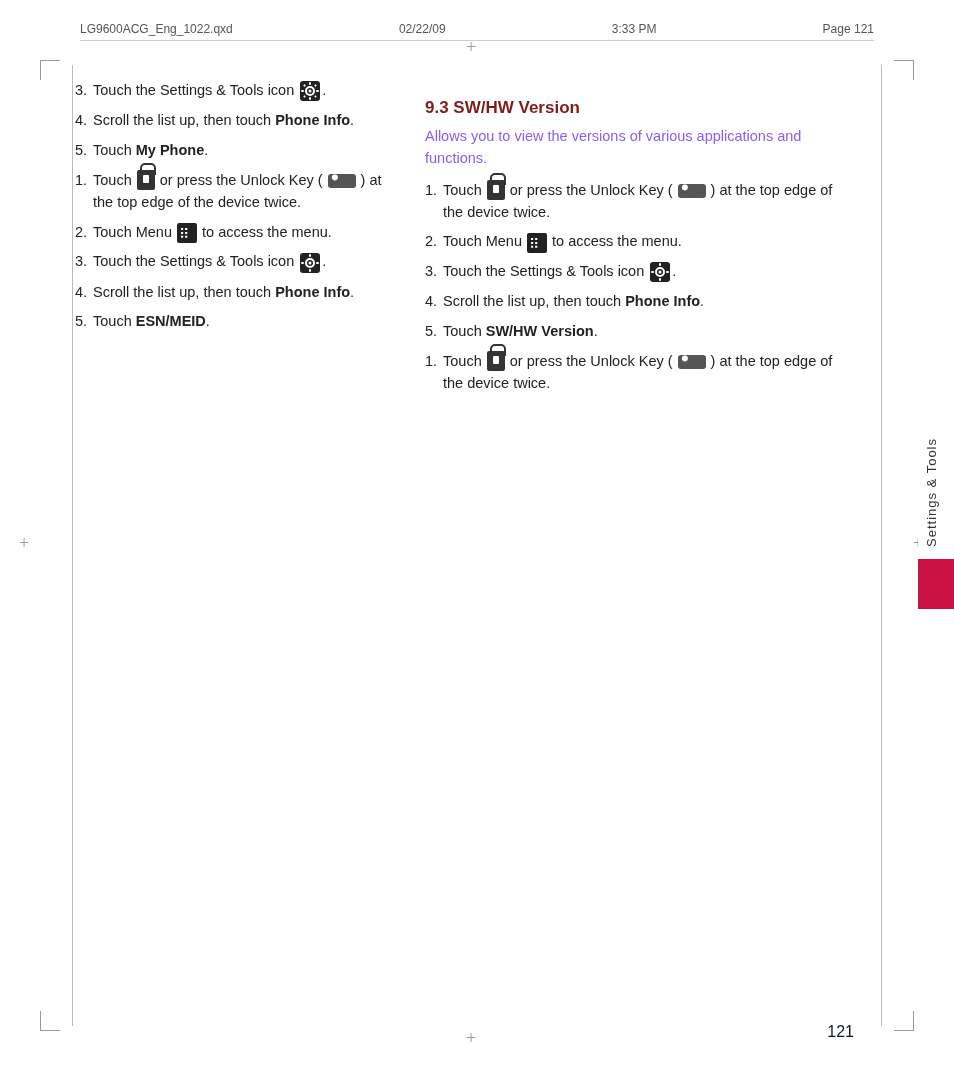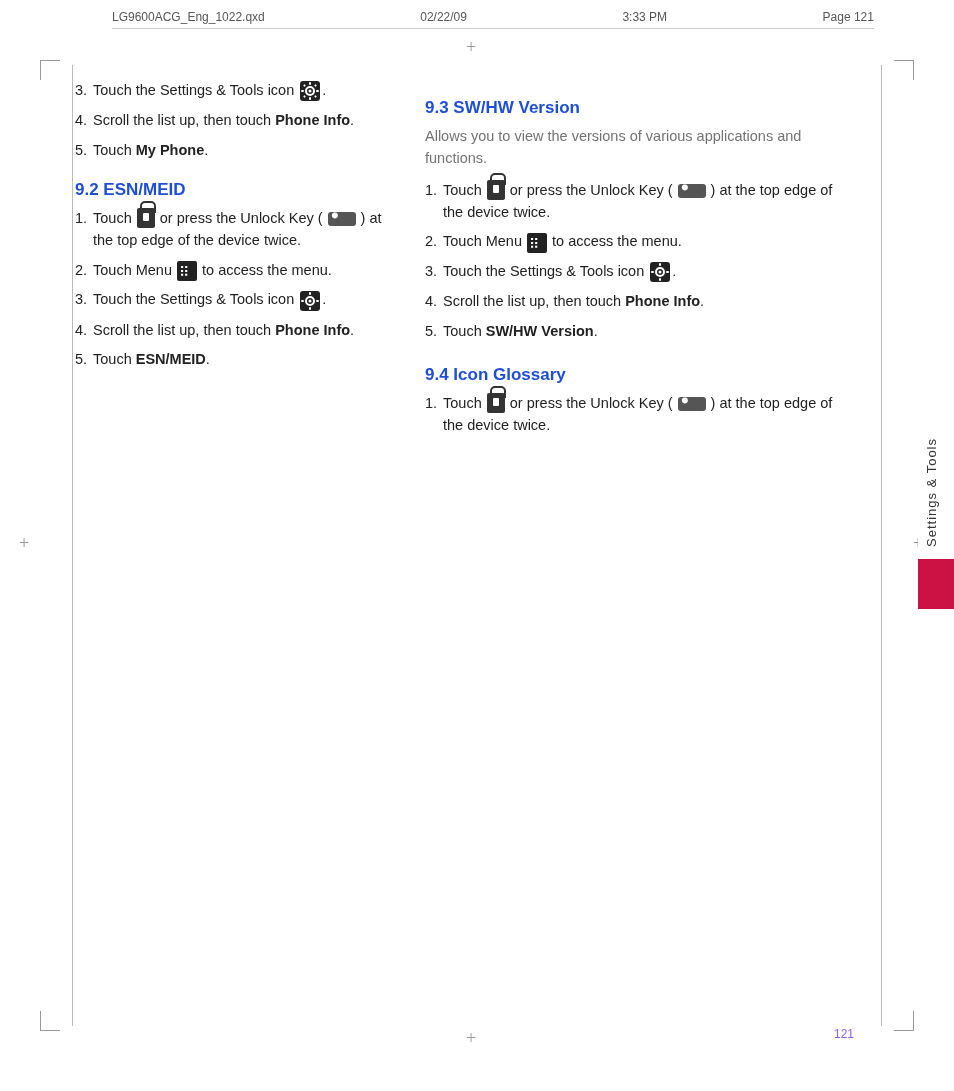--- a/index.html
+++ b/index.html
@@ -22,32 +22,31 @@
       height: 20px;
     }
     .corner-mark.tl { top: 60px; left: 40px; border-top: 1px solid #999; border-left: 1px solid #999; }
     .corner-mark.tr { top: 60px; right: 40px; border-top: 1px solid #999; border-right: 1px solid #999; }
     .corner-mark.bl { bottom: 60px; left: 40px; border-bottom: 1px solid #999; border-left: 1px solid #999; }
     .corner-mark.br { bottom: 60px; right: 40px; border-bottom: 1px solid #999; border-right: 1px solid #999; }
 
     
     .page-header {
       position: absolute;
-      top: 10px;
+      top: 22px;
       left: 80px;
       right: 80px;
       font-size: 12px;
       color: #555;
       font-family: Arial, sans-serif;
       display: flex;
       justify-content: space-between;
       align-items: center;
       border-bottom: 1px solid #ccc;
       padding-bottom: 4px;
-      margin-left: 32px;
     }
 
     
     .reg-mark {
       position: absolute;
       width: 16px;
       height: 16px;
     }
     .reg-mark::before {
       content: '+';
@@ -111,34 +110,34 @@
     }
 
     
     .right-col {
       flex: 1;
       padding-left: 10px;
       padding-right: 40px;
     }
 
     .section-heading {
-      color: #1d4ed8;
+      color: #7f1d1d;
       font-size: 17px;
       font-family: Arial, sans-serif;
       font-weight: bold;
       margin-bottom: 8px;
       margin-top: 18px;
     }
 
     .section-intro {
       font-size: 14.5px;
       line-height: 1.5;
       margin-bottom: 10px;
       font-family: Arial, sans-serif;
-      color: #737373;
+      color: #8b5cf6;
     }
 
     .steps-list {
       list-style: none;
       padding: 0;
       margin: 0;
     }
 
     .steps-list li {
       font-size: 14.5px;
@@ -244,23 +243,23 @@
       left: 4px;
       font-size: 6px;
       color: #fff;
     }
 
     
     .page-number {
       position: absolute;
       bottom: 50px;
       right: 100px;
-      font-size: 12px;
-      font-family: Arial, sans-serif;
-      color: #8b5cf6;
+      font-size: 16px;
+      font-family: Arial, sans-serif;
+      color: #0f172a;
     }
 
     
     .right-border-line {
       position: absolute;
       right: 72px;
       top: 65px;
       bottom: 65px;
       width: 1px;
       background: #bbb;
@@ -331,21 +330,20 @@
       <li style="margin-top:6px;">
         <span class="step-num">4.</span>
         <span>Scroll the list up, then touch <span class="bold-text">Phone Info</span>.</span>
       </li>
       <li style="margin-top:6px;">
         <span class="step-num">5.</span>
         <span>Touch <span class="bold-text">My Phone</span>.</span>
       </li>
     </ul>
 
-    <div class="section-heading">9.2 ESN/MEID</div>
 
     <ul class="steps-list">
       <li>
         <span class="step-num">1.</span>
         <span>Touch
           <span class="icon-lock-inner"></span>
           or press the Unlock Key (
           <span class="icon-unlock-key"></span>
           ) at the top edge of the device twice.
         </span>
@@ -426,21 +424,20 @@
       <li style="margin-top:6px;">
         <span class="step-num">4.</span>
         <span>Scroll the list up, then touch <span class="bold-text">Phone Info</span>.</span>
       </li>
       <li style="margin-top:6px;">
         <span class="step-num">5.</span>
         <span>Touch <span class="bold-text">SW/HW Version</span>.</span>
       </li>
     </ul>
 
-    <div class="section-heading" style="margin-top: 22px;">9.4 Icon Glossary</div>
 
     <ul class="steps-list">
       <li>
         <span class="step-num">1.</span>
         <span>Touch
           <span class="icon-lock-inner"></span>
           or press the Unlock Key (
           <span class="icon-unlock-key"></span>
           ) at the top edge of the device twice.
         </span>

